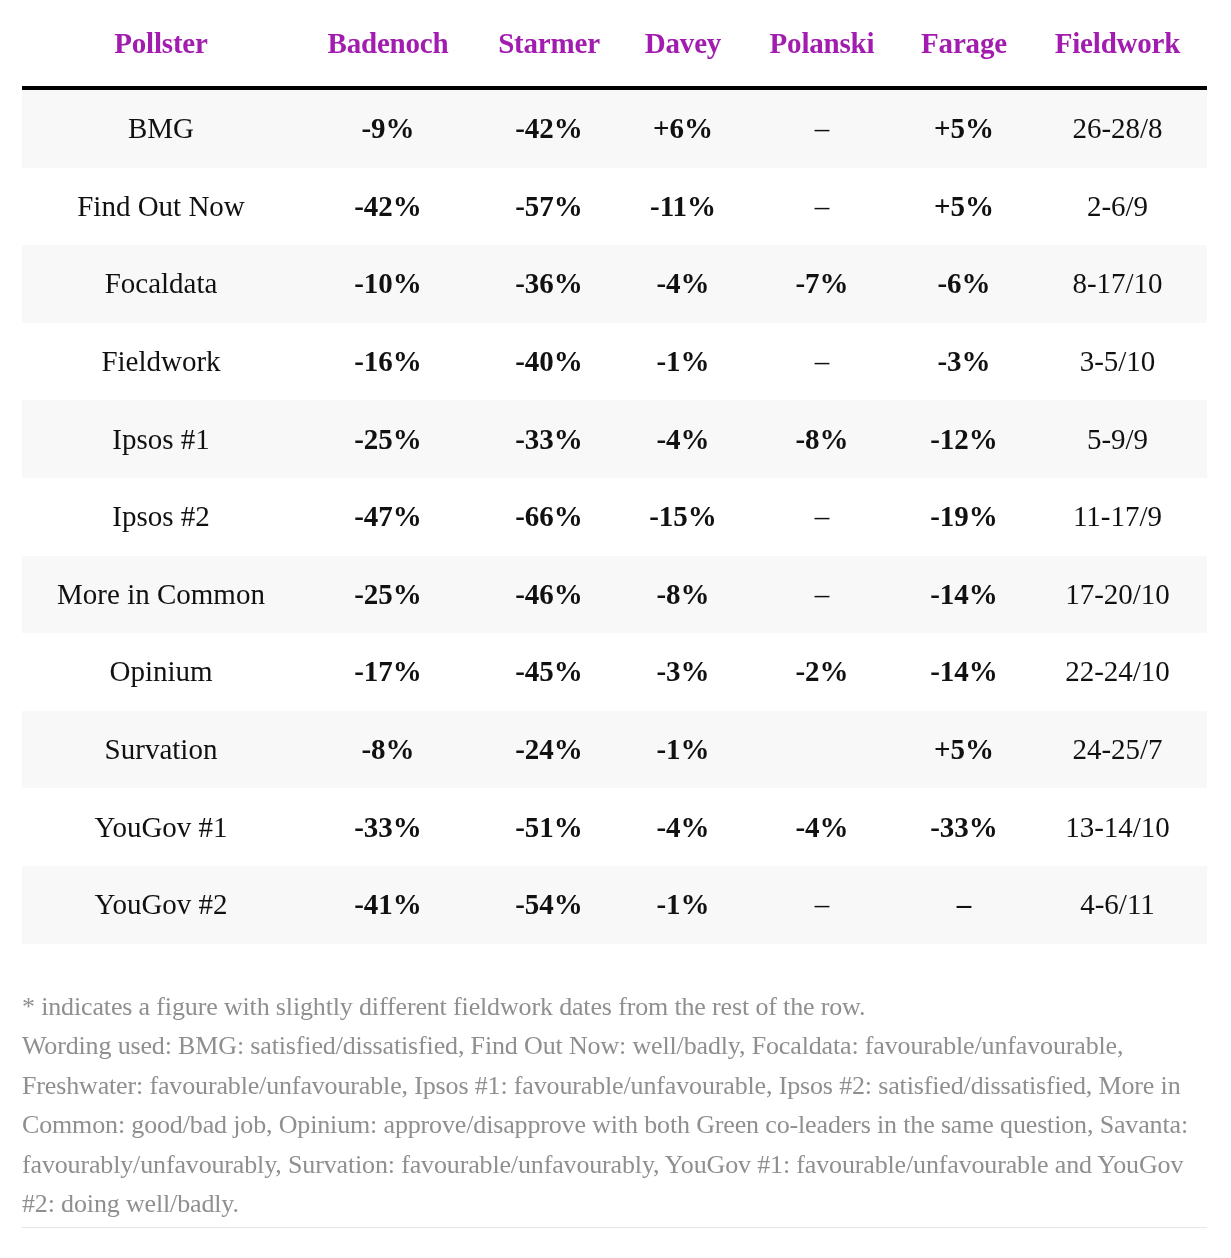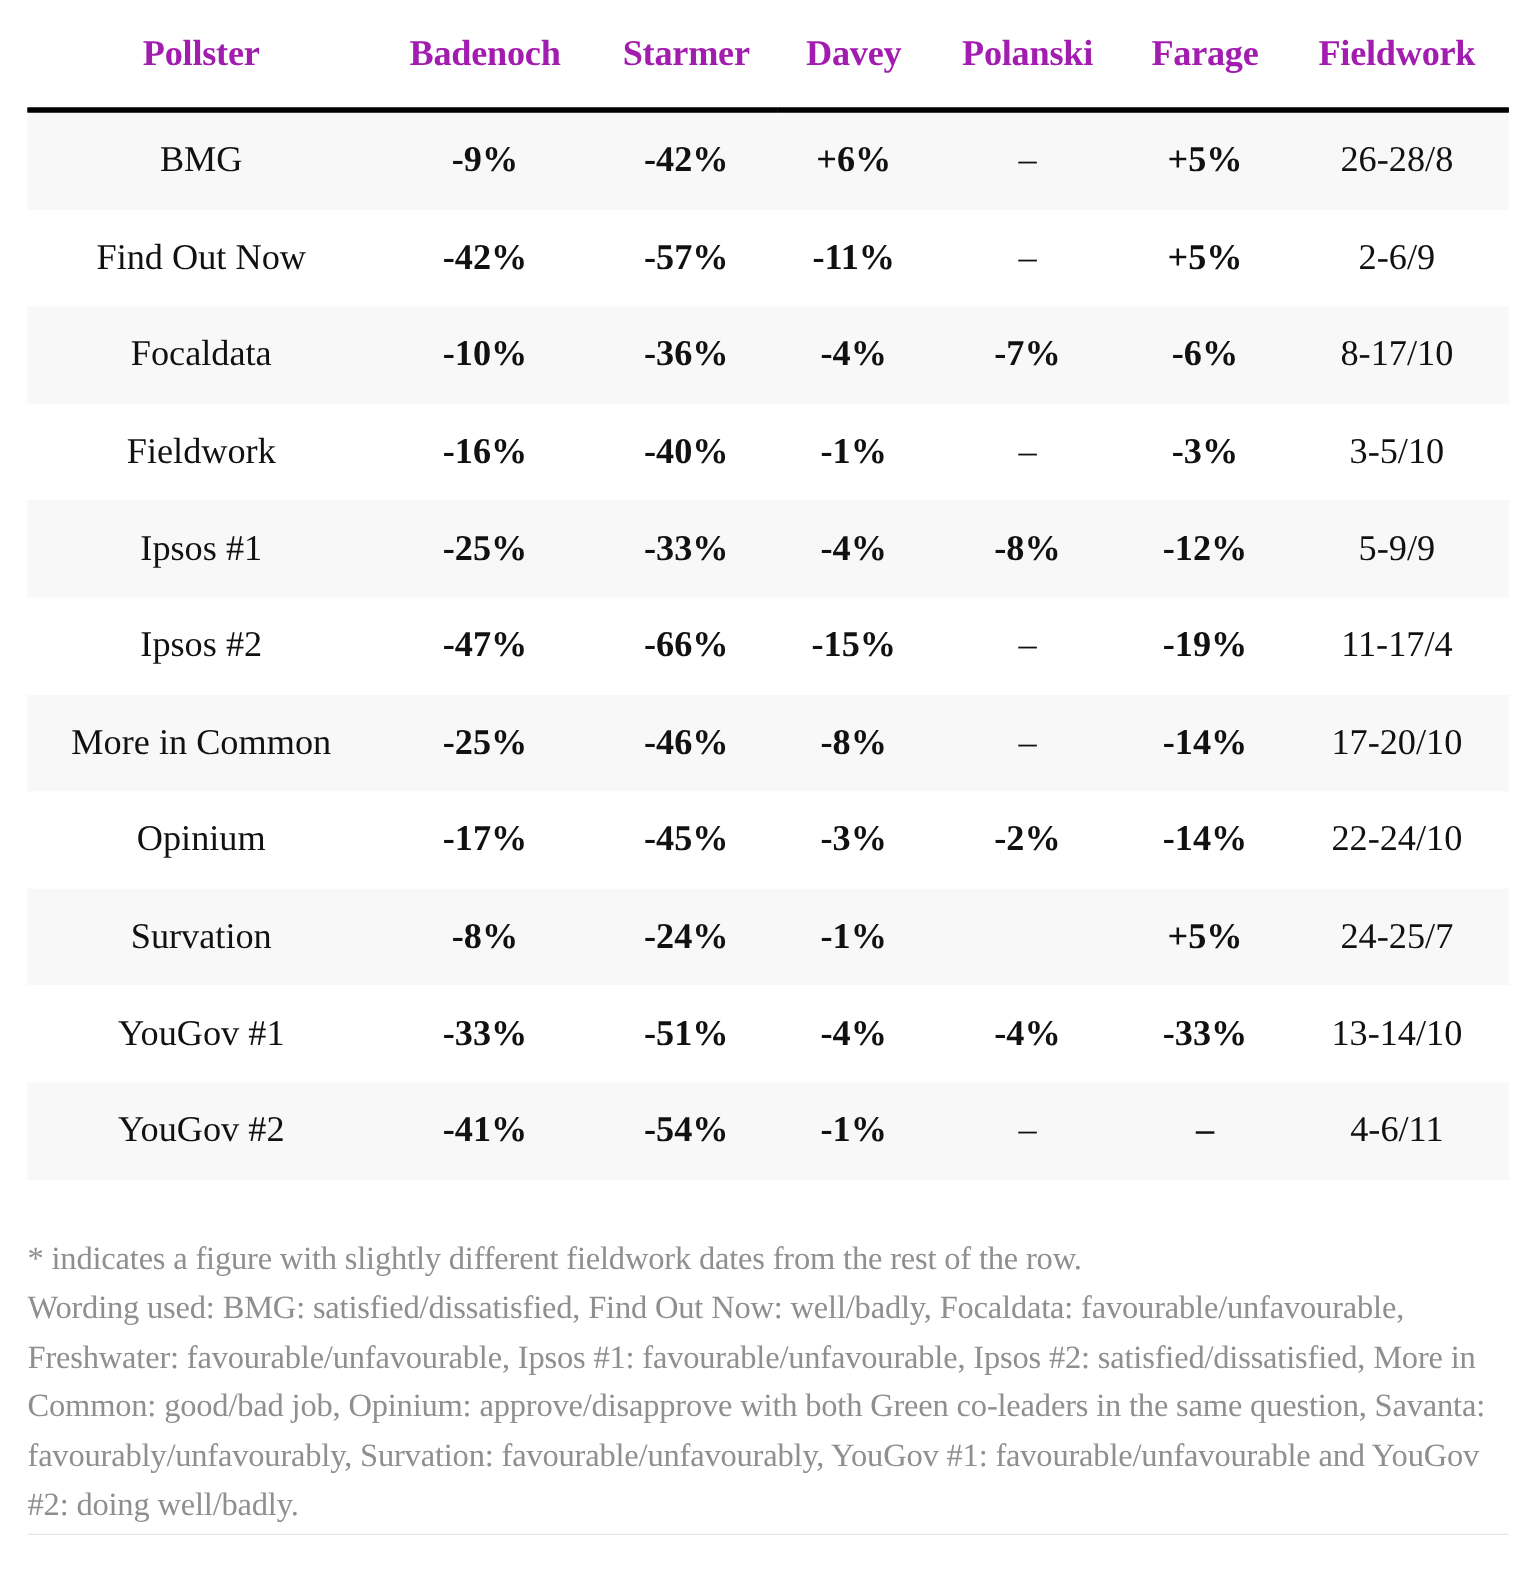--- a/index.html
+++ b/index.html
@@ -147,21 +147,21 @@
         <td class="num">-12%</td>
         <td class="date">5-9/9</td>
       </tr>
       <tr>
         <td class="name">Ipsos #2</td>
         <td class="num">-47%</td>
         <td class="num">-66%</td>
         <td class="num">-15%</td>
         <td class="dash-light">–</td>
         <td class="num">-19%</td>
-        <td class="date">11-17/4</td>
+        <td class="date">11-17/9</td>
       </tr>
       <tr>
         <td class="name">More in Common</td>
         <td class="num">-25%</td>
         <td class="num">-46%</td>
         <td class="num">-8%</td>
         <td class="dash-light">–</td>
         <td class="num">-14%</td>
         <td class="date">17-20/10</td>
       </tr>

